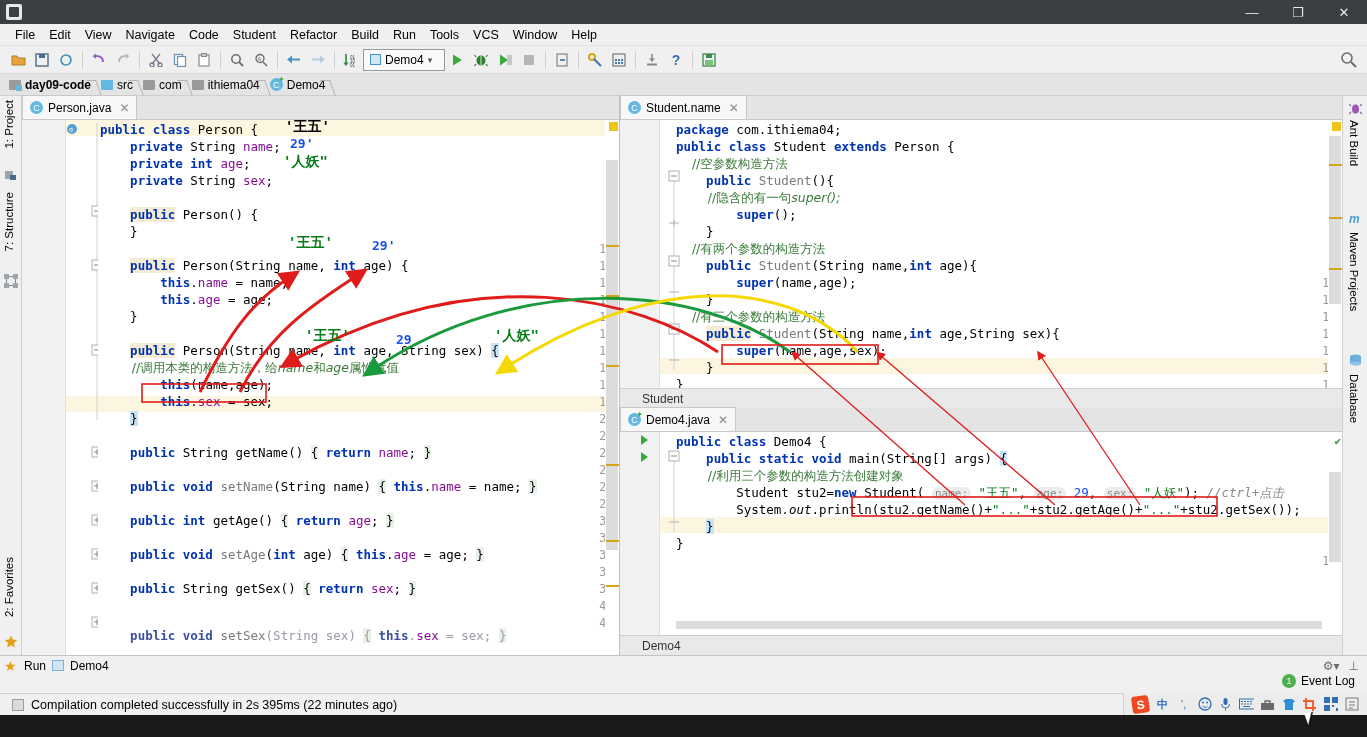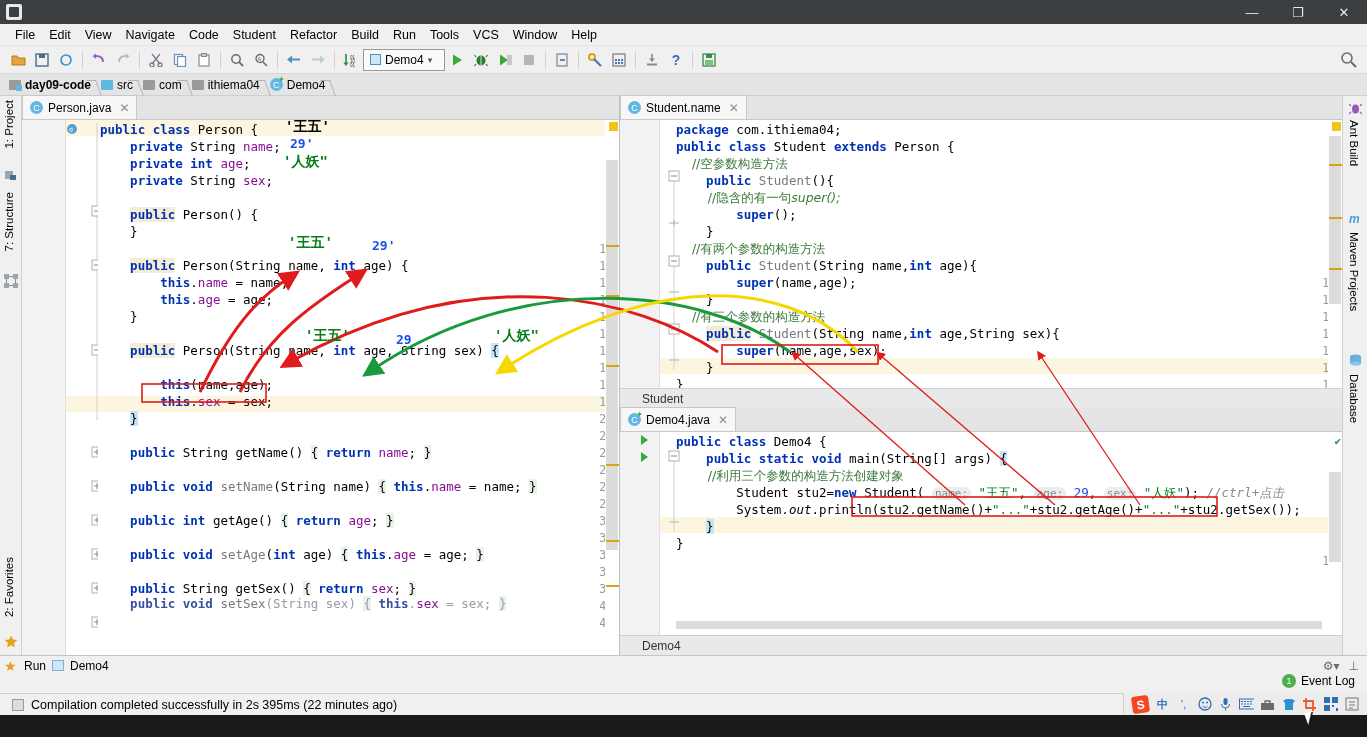--- a/index.html
+++ b/index.html
@@ -475,29 +475,30 @@
           <div class="codeline" style="left:78px;top:19px;">    <span class="kw">private</span> String <span class="fld">name</span>;</div>
           <div class="codeline" style="left:78px;top:36px;">    <span class="kw">private int</span> <span class="fld">age</span>;</div>
           <div class="codeline" style="left:78px;top:53px;">    <span class="kw">private</span> String <span class="fld">sex</span>;</div>
           <div class="codeline" style="left:78px;top:87px;">    <span class="kw kwbg">public</span> Person() {</div>
           <div class="codeline" style="left:78px;top:104px;">    }</div>
           <div class="codeline" style="left:78px;top:138px;">    <span class="kw kwbg">public</span> Person(String name, <span class="kw">int</span> age) {</div>
           <div class="codeline" style="left:78px;top:155px;">        <span class="kw">this</span>.<span class="fld">name</span> = name;</div>
           <div class="codeline" style="left:78px;top:172px;">        <span class="kw">this</span>.<span class="fld">age</span> = age;</div>
           <div class="codeline" style="left:78px;top:189px;">    }</div>
           <div class="codeline" style="left:78px;top:223px;">    <span class="kw kwbg">public</span> Person(String name, <span class="kw">int</span> age, String sex) <span class="caret-sel">{</span></div>
+          <div class="codeline cmtg" style="left:78px;top:240px;font-family:'DejaVu Sans', sans-serif;">        //调用本类的构造方法，给<i>name</i>和<i>age</i>属性赋值</div>
           <div class="codeline" style="left:78px;top:257px;">        <span class="kw">this</span>(name,age);</div>
           <div class="codeline" style="left:78px;top:274px;">        <span class="kw">this</span>.<span class="fld">sex</span> = sex;</div>
           <div class="codeline" style="left:78px;top:291px;">    <span class="caret-sel">}</span></div>
           <div class="codeline" style="left:78px;top:325px;">    <span class="kw">public</span> String getName() <span class="brc">{</span> <span class="kw">return</span> <span class="fld">name</span>; <span class="brc">}</span></div>
           <div class="codeline" style="left:78px;top:359px;">    <span class="kw">public void</span> <span class="mth">setName</span>(String name) <span class="brc">{</span> <span class="kw">this</span>.<span class="fld">name</span> = name; <span class="brc">}</span></div>
           <div class="codeline" style="left:78px;top:393px;">    <span class="kw">public int</span> getAge() <span class="brc">{</span> <span class="kw">return</span> <span class="fld">age</span>; <span class="brc">}</span></div>
           <div class="codeline" style="left:78px;top:427px;">    <span class="kw">public void</span> <span class="mth">setAge</span>(<span class="kw">int</span> age) <span class="brc">{</span> <span class="kw">this</span>.<span class="fld">age</span> = age; <span class="brc">}</span></div>
           <div class="codeline" style="left:78px;top:461px;">    <span class="kw">public</span> String getSex() <span class="brc">{</span> <span class="kw">return</span> <span class="fld">sex</span>; <span class="brc">}</span></div>
-          <div class="codeline" style="left:78px;top:476px;color:#9a9aa8;">    <span class="kw" style="color:#3a4fa0">public void</span> <span class="mth">setSex</span>(String sex) <span class="brc">{</span> <span class="kw" style="color:#3a4fa0">this</span>.<span class="fld">sex</span> = sex; <span class="brc">}</span></div>
+          <div class="codeline" style="left:78px;top:508px;color:#9a9aa8;">    <span class="kw" style="color:#3a4fa0">public void</span> <span class="mth">setSex</span>(String sex) <span class="brc">{</span> <span class="kw" style="color:#3a4fa0">this</span>.<span class="fld">sex</span> = sex; <span class="brc">}</span></div>
 
           <div class="minimap">
             <div class="sqr"></div>
             <div class="mmthumb" style="top:40px;height:390px;"></div>
             <div class="mmmark" style="top:125px;"></div>
             <div class="mmmark" style="top:175px;"></div>
             <div class="mmmark" style="top:245px;"></div>
             <div class="mmmark" style="top:344px;"></div>
             <div class="mmmark" style="top:420px;"></div>
             <div class="mmmark" style="top:465px;"></div>

